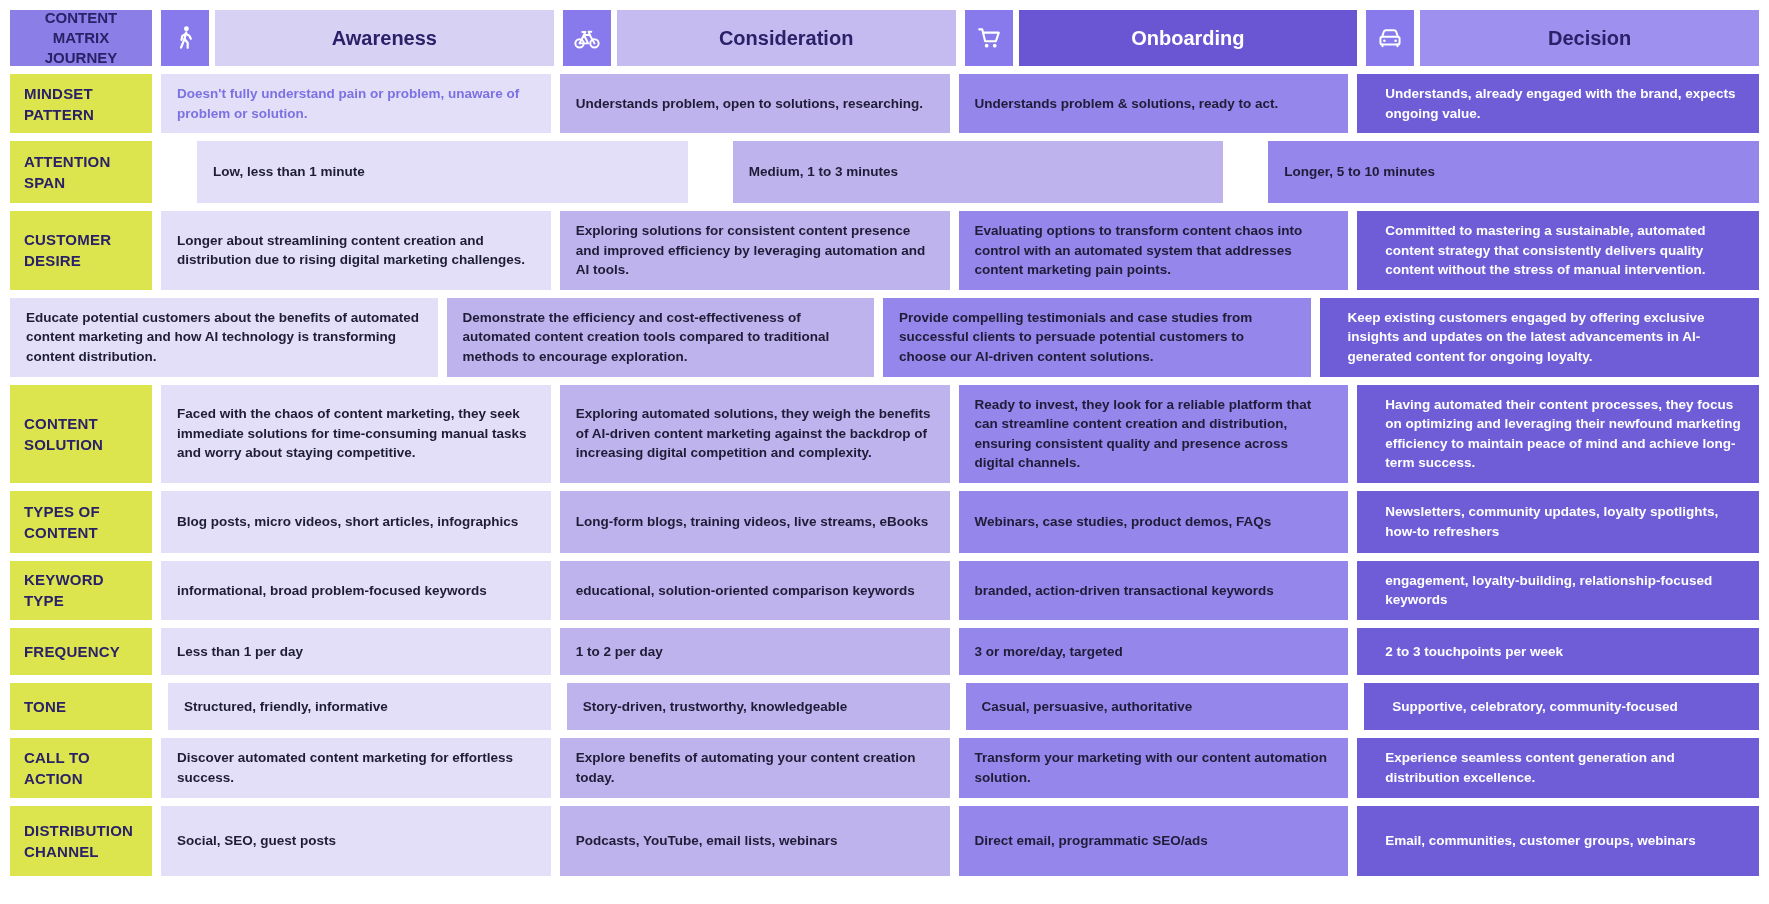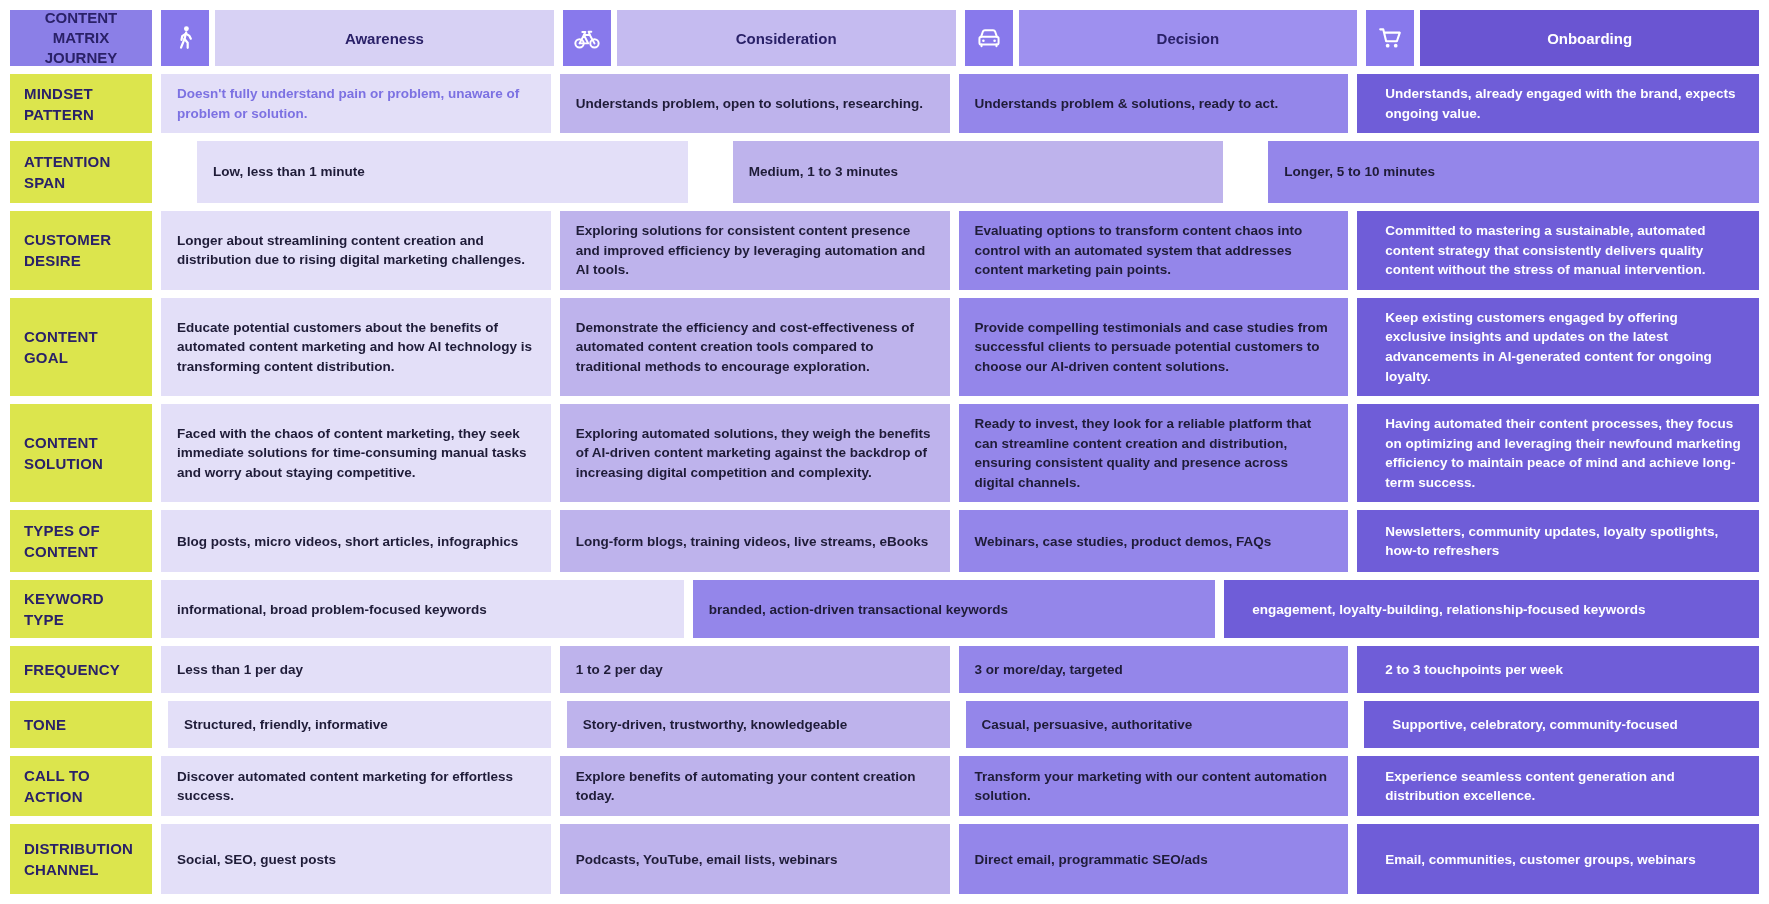--- a/index.html
+++ b/index.html
@@ -20,21 +20,21 @@
   .colgroup { flex: 1 1 0; display: flex; gap: 6px; min-width: 0; }
   .icon-tile {
     flex: 0 0 48px; width: 48px; height: 56px;
     background: var(--icon-tile-bg, #8879ec);
     display: flex; align-items: center; justify-content: center;
   }
   .icon-tile svg { width: 28px; height: 28px; display: block; }
   .col-label {
     flex: 1 1 auto; height: 56px;
     display: flex; align-items: center; justify-content: center;
-    font-size: 15px; font-weight: 600;
+    font-size: 20px; font-weight: 600;
     color: var(--navy-label-text, #2b2a5e);
   }
   .h0 { background: var(--awareness-header-bg, #d7d1f4); }
   .h1 { background: var(--consideration-header-bg, #c5bbf0); }
   .h2 { background: var(--decision-header-bg, #9e90ef); }
   .h3 { background: var(--onboarding-header-bg, #6a55d2); color: var(--onboarding-text, #ffffff); }
 
   
   .tbody { display: flex; flex-direction: column; gap: 8px; }
   .row { display: flex; gap: 9px; align-items: stretch; }
@@ -106,44 +106,44 @@
             <path d="M8 6.8 H10.6 L9.4 9.4"></path>
           </g>
         </svg>
       </div>
       <div class="col-label h1">Consideration</div>
     </div>
 
     <div class="colgroup">
       <div class="icon-tile">
         <svg viewBox="0 0 24 24" aria-hidden="true">
+          <g stroke="#ffffff" stroke-width="1.8" fill="none" stroke-linecap="round" stroke-linejoin="round">
+            <path d="M3.6 4.6 H6.2 L8.7 14.8 H17.9 L20.4 7.4 H7"></path>
+          </g>
+          <circle cx="10" cy="18.6" r="1.6" fill="#ffffff"></circle>
+          <circle cx="16.9" cy="18.6" r="1.6" fill="#ffffff"></circle>
+        </svg>
+      </div>
+      <div class="col-label h3">Onboarding</div>
+    </div>
+
+    <div class="colgroup">
+      <div class="icon-tile">
+        <svg viewBox="0 0 24 24" aria-hidden="true">
           <g stroke="#ffffff" stroke-width="1.7" fill="none" stroke-linecap="round" stroke-linejoin="round">
             <path d="M5.2 11 L6.7 6.6 C7 5.8 7.7 5.3 8.5 5.3 H15.5 C16.3 5.3 17 5.8 17.3 6.6 L18.8 11"></path>
             <rect x="3.8" y="11" width="16.4" height="6.6" rx="1.6"></rect>
             <path d="M5.6 17.6 V19 M18.4 17.6 V19"></path>
           </g>
           <circle cx="7.2" cy="14.3" r="1.1" fill="#ffffff"></circle>
           <circle cx="16.8" cy="14.3" r="1.1" fill="#ffffff"></circle>
         </svg>
       </div>
       <div class="col-label h2">Decision</div>
     </div>
-
-    <div class="colgroup">
-      <div class="icon-tile">
-        <svg viewBox="0 0 24 24" aria-hidden="true">
-          <g stroke="#ffffff" stroke-width="1.8" fill="none" stroke-linecap="round" stroke-linejoin="round">
-            <path d="M3.6 4.6 H6.2 L8.7 14.8 H17.9 L20.4 7.4 H7"></path>
-          </g>
-          <circle cx="10" cy="18.6" r="1.6" fill="#ffffff"></circle>
-          <circle cx="16.9" cy="18.6" r="1.6" fill="#ffffff"></circle>
-        </svg>
-      </div>
-      <div class="col-label h3">Onboarding</div>
-    </div>
   </div>
 
   <div class="tbody" id="tbody">
       <div class="row">
         <div class="rowlabel">MINDSET PATTERN</div>
         <div class="cell c0 muted">
           <span>Doesn't fully understand pain or problem, unaware of problem or solution.</span>
         </div>
         <div class="cell c1">
           <span>Understands problem, open to solutions, researching.</span>
@@ -176,21 +176,20 @@
           <span>Exploring solutions for consistent content presence and improved efficiency by leveraging automation and AI tools.</span>
         </div>
         <div class="cell c2">
           <span>Evaluating options to transform content chaos into control with an automated system that addresses content marketing pain points.</span>
         </div>
         <div class="cell c3">
           <span>Committed to mastering a sustainable, automated content strategy that consistently delivers quality content without the stress of manual intervention.</span>
         </div>
       </div>
       <div class="row">
-        <div class="rowlabel">CONTENT GOAL</div>
         <div class="cell c0">
           <span>Educate potential customers about the benefits of automated content marketing and how AI technology is transforming content distribution.</span>
         </div>
         <div class="cell c1">
           <span>Demonstrate the efficiency and cost-effectiveness of automated content creation tools compared to traditional methods to encourage exploration.</span>
         </div>
         <div class="cell c2">
           <span>Provide compelling testimonials and case studies from successful clients to persuade potential customers to choose our AI-driven content solutions.</span>
         </div>
         <div class="cell c3">
@@ -225,20 +224,23 @@
         </div>
         <div class="cell c3">
           <span>Newsletters, community updates, loyalty spotlights, how-to refreshers</span>
         </div>
       </div>
       <div class="row">
         <div class="rowlabel">KEYWORD TYPE</div>
         <div class="cell c0">
           <span>informational, broad problem-focused keywords</span>
         </div>
+        <div class="cell c1">
+          <span>educational, solution-oriented comparison keywords</span>
+        </div>
         <div class="cell c2">
           <span>branded, action-driven transactional keywords</span>
         </div>
         <div class="cell c3">
           <span>engagement, loyalty-building, relationship-focused keywords</span>
         </div>
       </div>
       <div class="row">
         <div class="rowlabel">FREQUENCY</div>
         <div class="cell c0">

